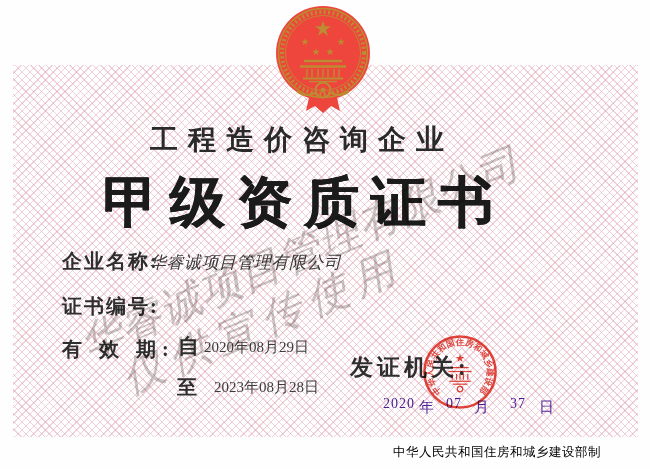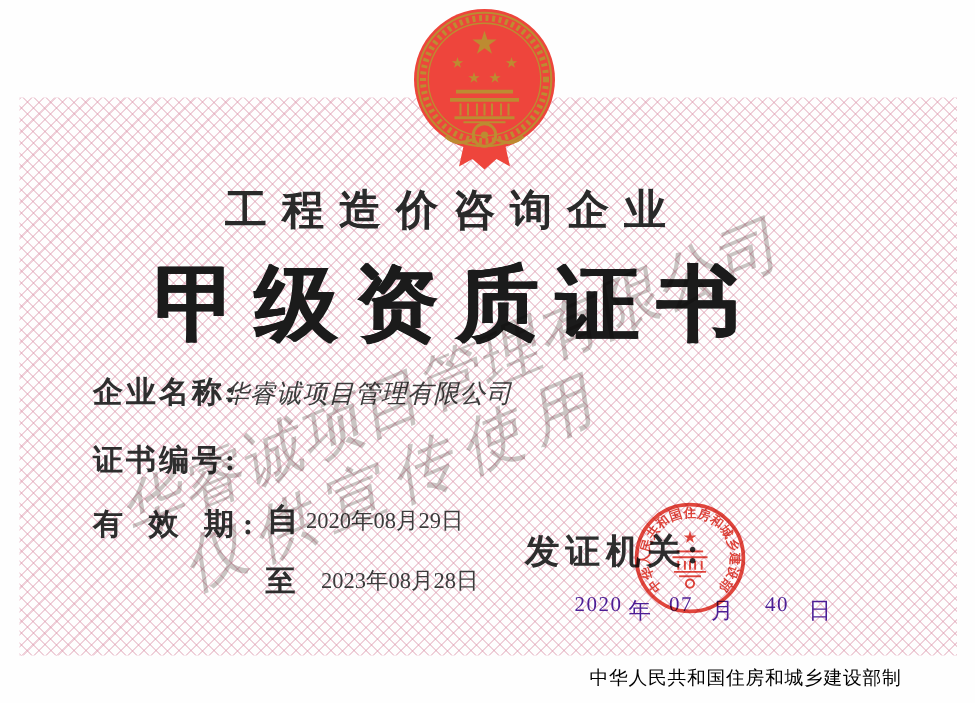--- a/index.html
+++ b/index.html
@@ -179,19 +179,19 @@
       <path d="M32.5,52.5 H47.5"></path>
       <circle cx="40" cy="57.5" r="2.8"></circle>
     </g>
   </svg>
 
   <div class="issue-date">
     <span class="num">2020</span>
     <span class="cjk d-year">年</span>
     <span class="num d-month">07</span>
     <span class="cjk d-monthc">月</span>
-    <span class="num d-day">40</span>
+    <span class="num d-day">37</span>
     <span class="cjk d-dayc">日</span>
   </div>
 
   <div class="footer">中华人民共和国住房和城乡建设部制</div>
 
 </div>
 
 </body></html>

